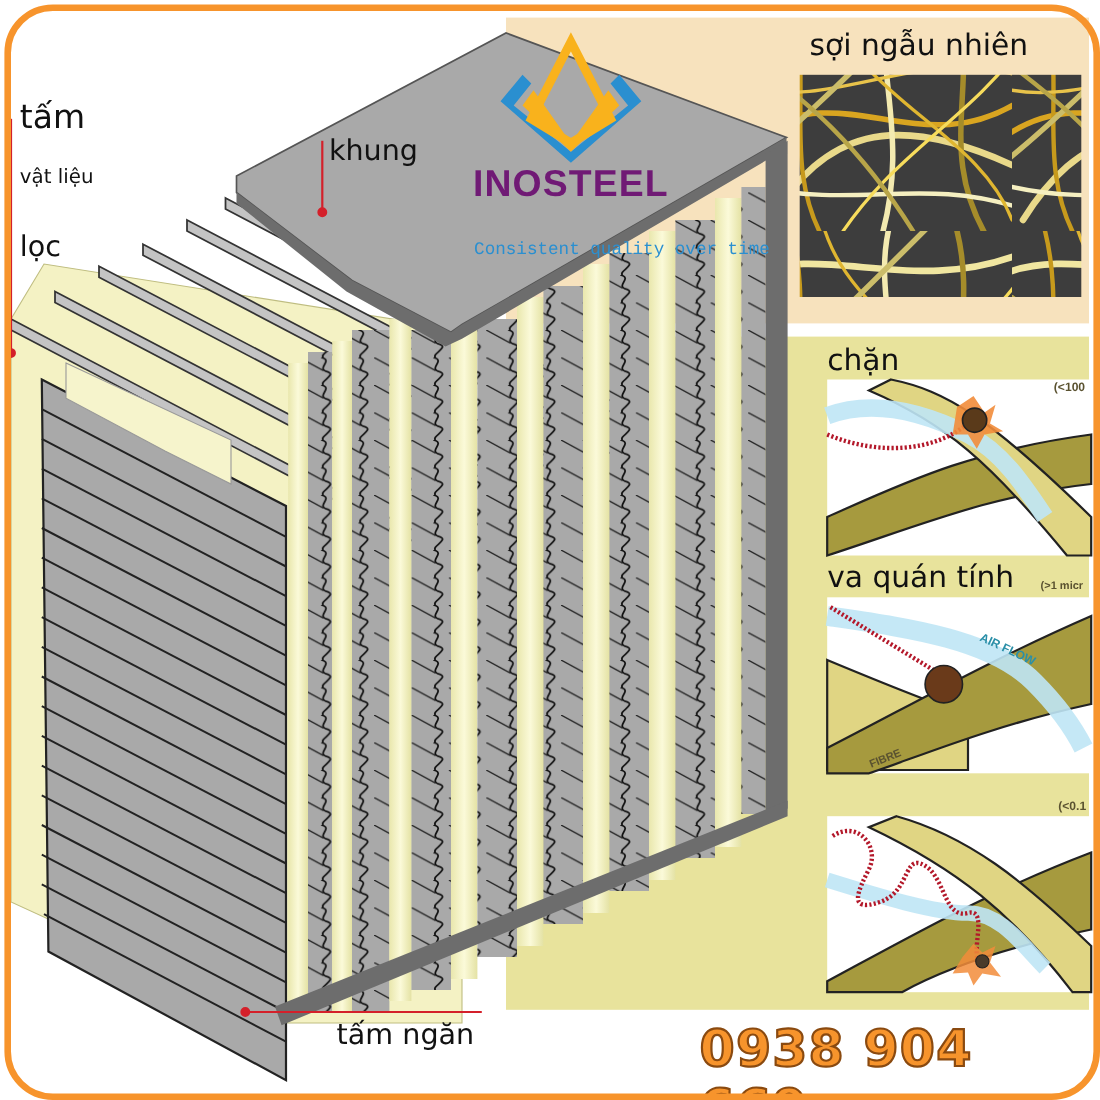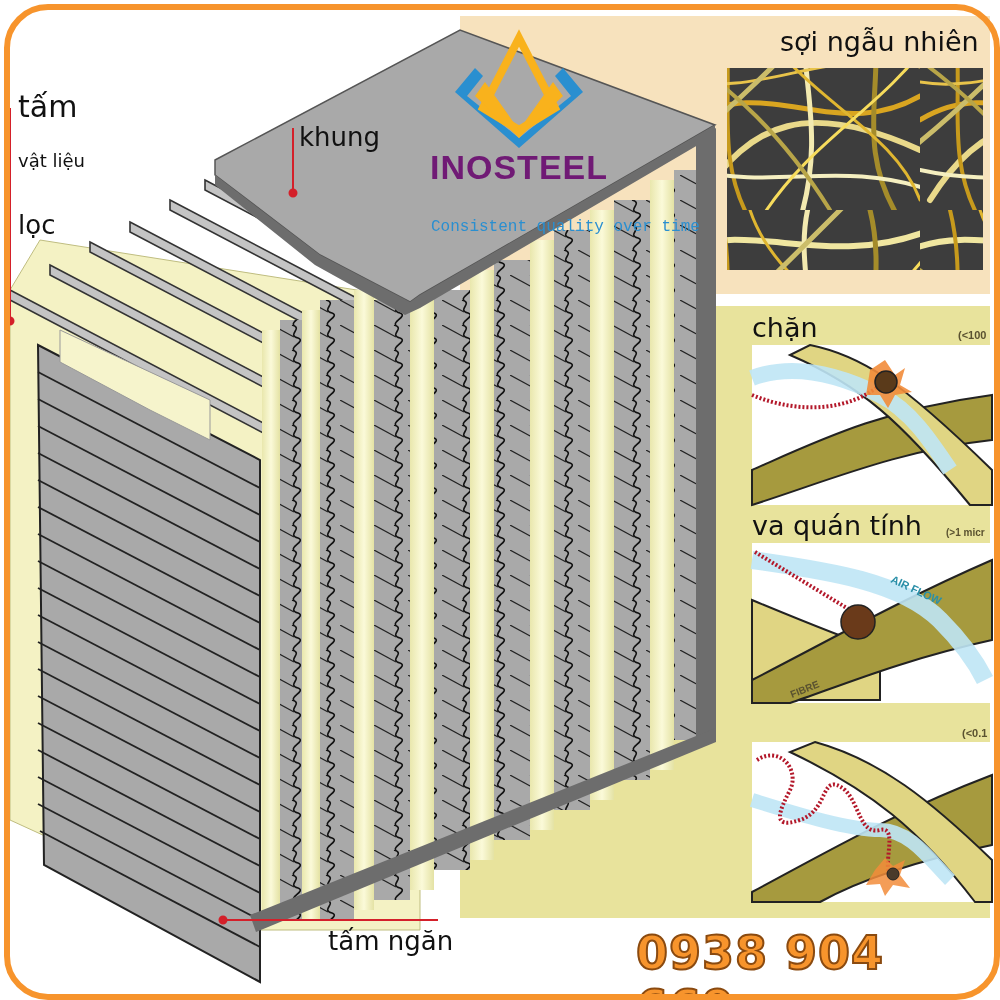--- a/index.html
+++ b/index.html
@@ -171,26 +171,26 @@
       <circle cx="293" cy="193" r="3.5"></circle>
       <line x1="223" y1="920" x2="438" y2="920"></line>
       <circle cx="223" cy="920" r="3.5"></circle>
     </g>
   </svg>
 
   <span class="label" style="left:18px;top:92px;font-size:30px;">tấm</span>
   <span class="label" style="left:18px;top:152px;font-size:18px;">vật liệu</span>
   <span class="label" style="left:18px;top:212px;font-size:26px;">lọc</span>
   <span class="label" style="left:299px;top:124px;font-size:26px;">khung</span>
-  <span class="label" style="left:306px;top:928px;font-size:26px;margin-left:22px;">tấm ngăn</span>
-
-  <span class="label" style="left:736px;top:28px;font-size:27px;margin-left:44px;">sợi ngẫu nhiên</span>
+  <span class="label" style="left:306px;top:928px;font-size:26px;">tấm ngăn</span>
+
+  <span class="label" style="left:736px;top:28px;font-size:27px;">sợi ngẫu nhiên</span>
 
   <span class="label" style="left:752px;top:314px;font-size:27px;">chặn</span>
-  <span class="small" style="left:958px;top:329px;">(&lt;100</span>
+  <span class="small" style="left:958px;top:346px;">(&lt;100</span>
 
   <span class="label" style="left:752px;top:512px;font-size:27px;">va quán tính</span>
   <span class="small" style="left:946px;top:527px;font-size:10px;">(&gt;1 micr</span>
 
   <span class="small" style="left:962px;top:727px;text-align:right;">(&lt;0.1</span>
 
   <span class="logo-text" style="left:430px;top:148px;">INOSTEEL</span>
   <span class="logo-tag" style="left:431px;top:182px;">Consistent quality over time</span>
 
   <span class="phone">0938 904 669</span>

